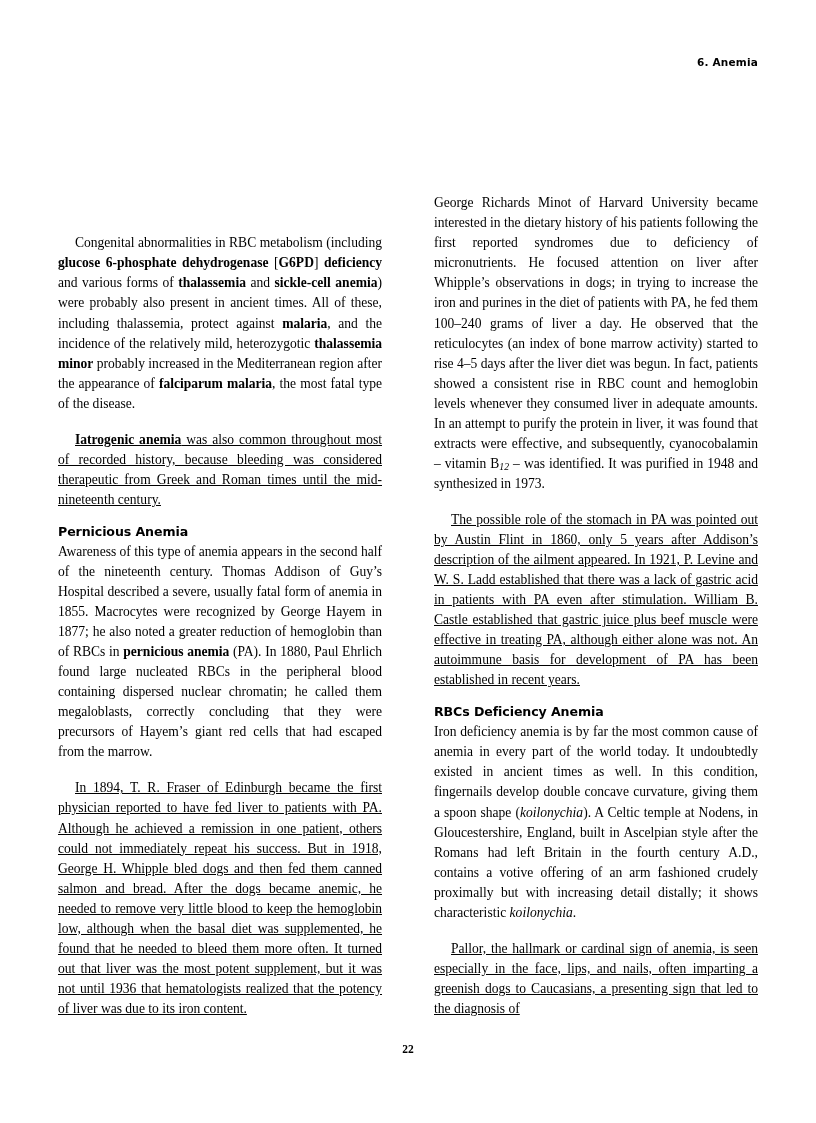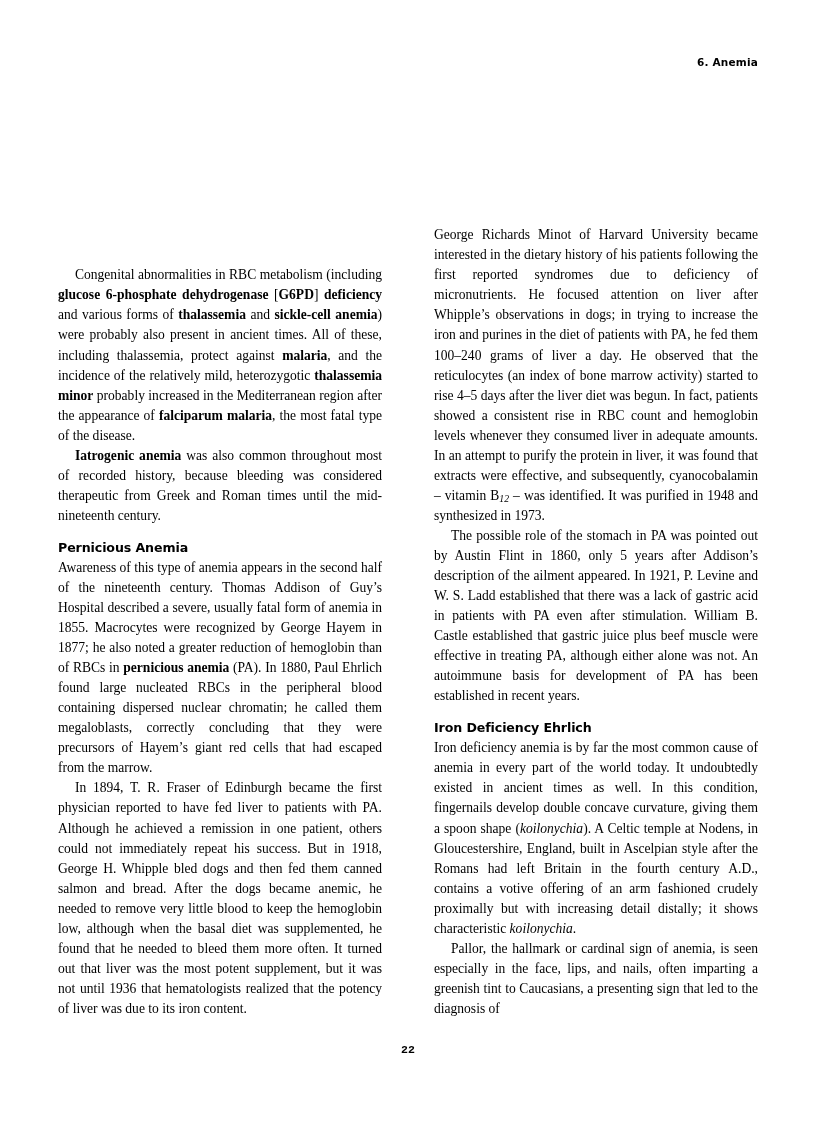--- a/index.html
+++ b/index.html
@@ -60,21 +60,22 @@
     text-align: justify;
     text-justify: inter-word;
     hyphens: manual;
     text-indent: 17px;
     -webkit-font-smoothing: antialiased;
   }
   p.para.noindent {
     text-indent: 0;
   }
   p.para + p.para {
-    margin-top: 0;
+    margin-top: 16px;
+    text-decoration: underline;
   }
 
   h2.section-head {
     margin: 0;
     padding-top: 12px;
     padding-bottom: 1px;
     font-family: "DejaVu Sans", "Liberation Sans", sans-serif;
     font-weight: bold;
     font-size: 12.6px;
     line-height: 19px;
@@ -91,21 +92,21 @@
     font-style: italic;
   }
 
   
   .folio {
     position: absolute;
     left: 58px;
     top: 1043px;
     width: 700px;
     text-align: center;
-    font-family: Liberation Mono, monospace;
+    font-family: Liberation Serif, serif;
     font-weight: bold;
     font-size: 11.5px;
     color: #000;
   }
 </style>
 </head>
 <body>
 
 <div class="page">
 
@@ -123,24 +124,24 @@
           <p class="para noindent"><span>Awareness of this type of anemia appears in the second half of the nineteenth century. Thomas Addison of Guy’s Hospital described a severe, usually fatal form of anemia in 1855. Macrocytes were recognized by George Hayem in 1877; he also noted a greater reduction of hemoglobin than of RBCs in </span><b>pernicious anemia</b><span> (PA). In 1880, Paul Ehrlich found large nucleated RBCs in the peripheral blood containing dispersed nuclear chromatin; he called them megaloblasts, correctly concluding that they were precursors of Hayem’s giant red cells that had escaped from the marrow.</span></p>
           <p class="para"><span>In 1894, T. R. Fraser of Edinburgh became the first physician reported to have fed liver to patients with PA. Although he achieved a remission in one patient, others could not immediately repeat his success. But in 1918, George H. Whipple bled dogs and then fed them canned salmon and bread. After the dogs became anemic, he needed to remove very little blood to keep the hemoglobin low, although when the basal diet was supplemented, he found that he needed to bleed them more often. It turned out that liver was the most potent supplement, but it was not until 1936 that hematologists realized that the potency of liver was due to its iron content.</span></p>
         </div>
     </div>
 
     <div class="col">
       <div>
           <p class="para noindent"><span>George Richards Minot of Harvard University became interested in the dietary history of his patients following the first reported syndromes due to deficiency of micronutrients. He focused attention on liver after Whipple’s observations in dogs; in trying to increase the iron and purines in the diet of patients with PA, he fed them 100–240 grams of liver a day. He observed that the reticulocytes (an index of bone marrow activity) started to rise 4–5 days after the liver diet was begun. In fact, patients showed a consistent rise in RBC count and hemoglobin levels whenever they consumed liver in adequate amounts. In an attempt to purify the protein in liver, it was found that extracts were effective, and subsequently, cyanocobalamin – vitamin B</span><sub>12</sub><span> – was identified. It was purified in 1948 and synthesized in 1973.</span></p>
           <p class="para"><span>The possible role of the stomach in PA was pointed out by Austin Flint in 1860, only 5 years after Addison’s description of the ailment appeared. In 1921, P. Levine and W. S. Ladd established that there was a lack of gastric acid in patients with PA even after stimulation. William B. Castle established that gastric juice plus beef muscle were effective in treating PA, although either alone was not. An autoimmune basis for development of PA has been established in recent years.</span></p>
         </div>
-      <h2 class="section-head">Iron Deficiency Ehrlich</h2>
+      <h2 class="section-head">RBCs Deficiency Anemia</h2>
       <div>
           <p class="para noindent"><span>Iron deficiency anemia is by far the most common cause of anemia in every part of the world today. It undoubtedly existed in ancient times as well. In this condition, fingernails develop double concave curvature, giving them a spoon shape (</span><i>koilonychia</i><span>). A Celtic temple at Nodens, in Gloucestershire, England, built in Ascelpian style after the Romans had left Britain in the fourth century A.D., contains a votive offering of an arm fashioned crudely proximally but with increasing detail distally; it shows characteristic </span><i>koilonychia</i><span>.</span></p>
-          <p class="para"><span>Pallor, the hallmark or cardinal sign of anemia, is seen especially in the face, lips, and nails, often imparting a greenish tint to Caucasians, a presenting sign that led to the diagnosis of</span></p>
+          <p class="para"><span>Pallor, the hallmark or cardinal sign of anemia, is seen especially in the face, lips, and nails, often imparting a greenish dogs to Caucasians, a presenting sign that led to the diagnosis of</span></p>
         </div>
     </div>
 
   </div>
 
   <div class="folio">22</div>
 
 </div>
 
 </body></html>

